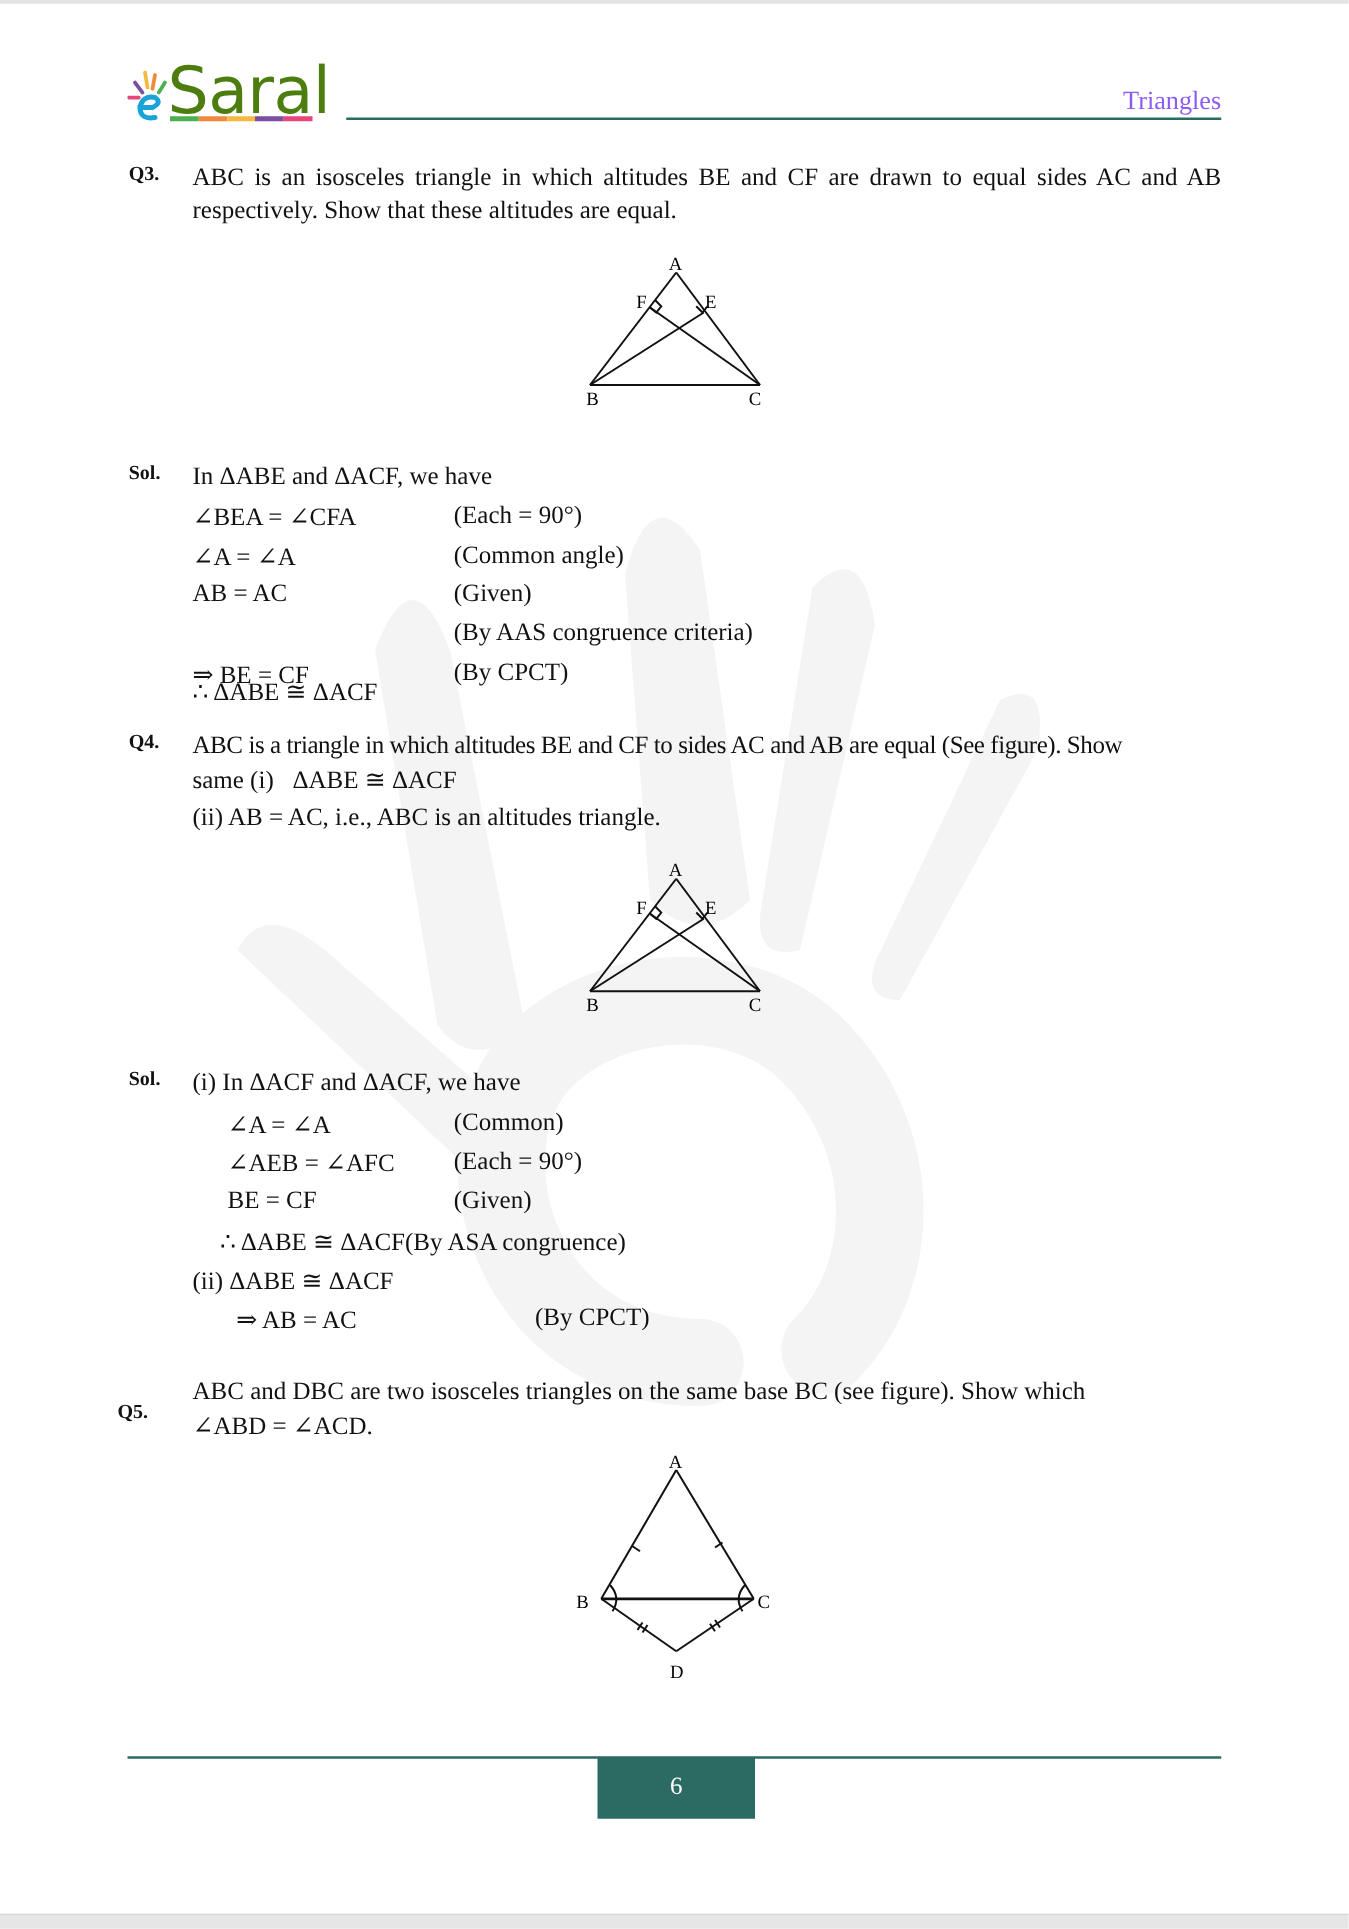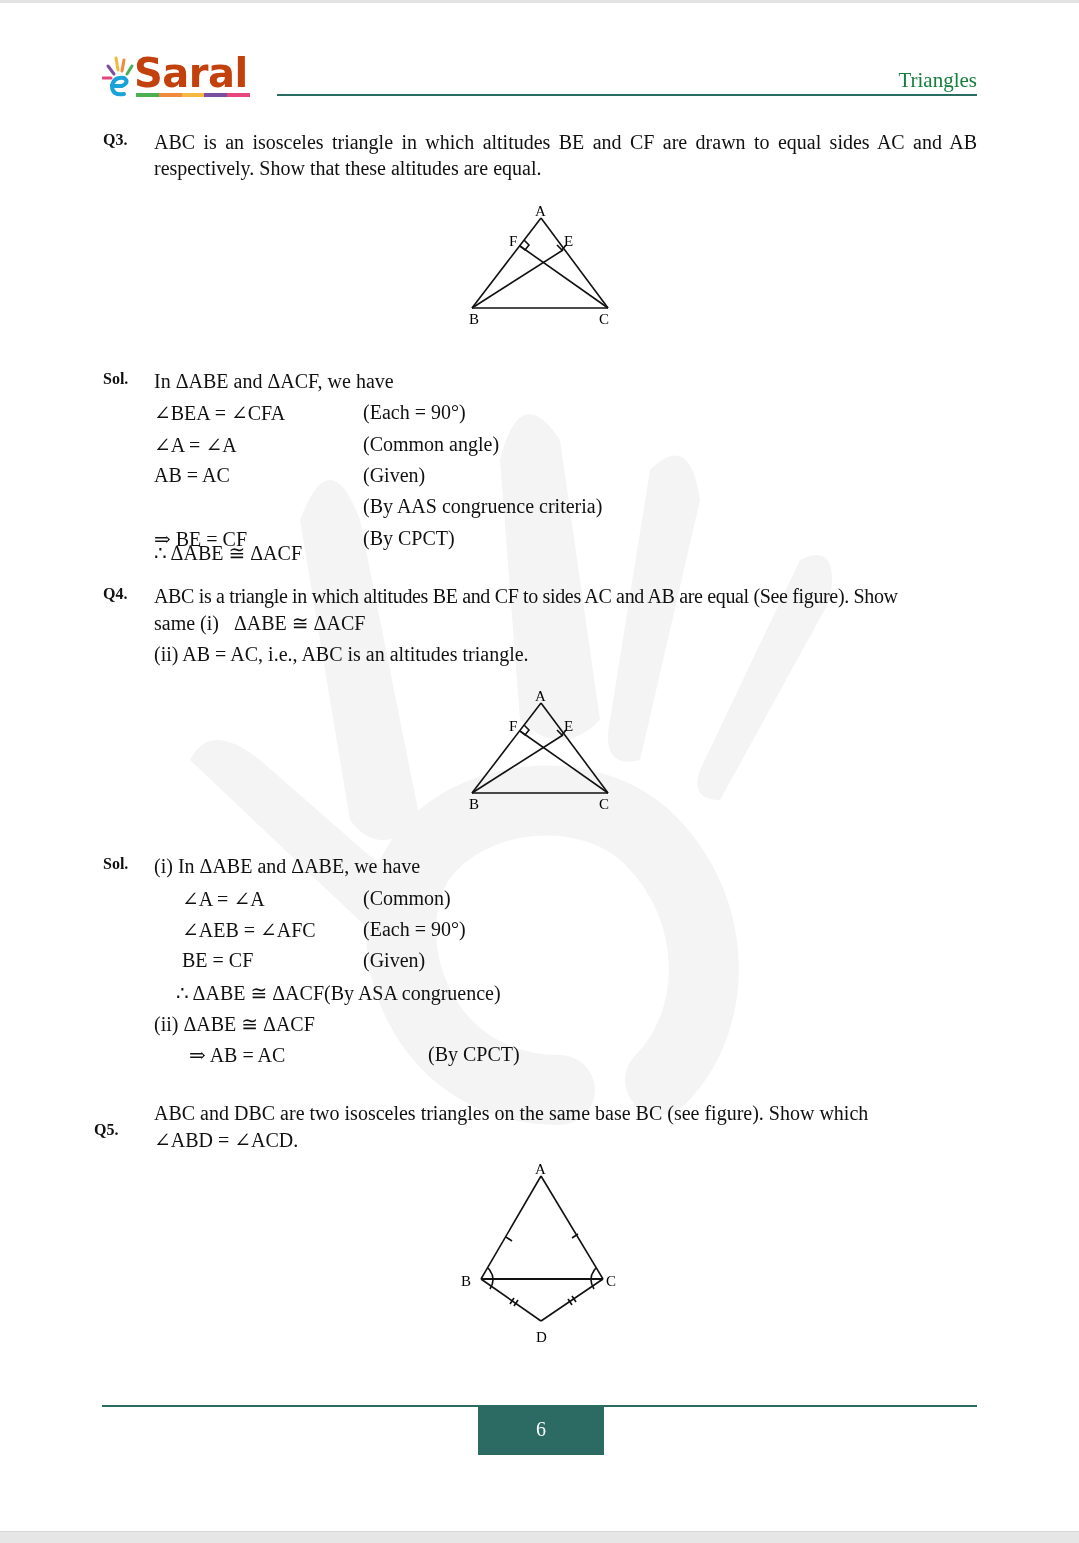--- a/index.html
+++ b/index.html
@@ -11,27 +11,27 @@
   }
   .topbar { position: absolute; left: 0; top: 0; width: 1079px; height: 3px; background: #e3e3e3; }
   .bottombar { position: absolute; left: 0; top: 1531px; width: 1079px; height: 12px; background: #e6e6e6; border-top: 1px solid #d8d8d8; }
 
   .watermark { position: absolute; left: 0; top: 0; width: 1079px; height: 1543px; pointer-events: none; }
 
   .logo { position: absolute; left: 102px; top: 50px; width: 150px; height: 50px; }
   .logo-text {
     position: absolute; left: 32px; top: 0px;
     font-family: "DejaVu Sans", "Liberation Sans", sans-serif;
-    font-weight: bold; font-size: 40px; color: #c2410c; letter-spacing: -0.5px; line-height: 46px;
+    font-weight: normal; font-size: 52px; color: #4d7c0f; letter-spacing: -0.5px; line-height: 46px;
   }
   .logo-bar { position: absolute; left: 34px; top: 43px; height: 4px; width: 114px; display: flex; }
   .logo-bar span { flex: 1; height: 4px; }
 
   .header-line { position: absolute; left: 277px; top: 94px; width: 700px; height: 2px; background: #2a6b62; }
-  .chapter-title { position: absolute; right: 102px; top: 68px; font-size: 21px; color: #15803d; }
+  .chapter-title { position: absolute; right: 102px; top: 68px; font-size: 21px; color: #8b5cf6; }
 
   .qlabel { position: absolute; font-weight: bold; font-size: 16px; }
   .para { position: absolute; font-size: 20px; line-height: 26px; }
   .justify { text-align: justify; text-align-last: left; }
   .line { position: absolute; font-size: 20px; white-space: nowrap; }
 
   .page-footer-line { position: absolute; left: 102px; top: 1405px; width: 875px; height: 2px; background: #2a6b62; }
   .page-num-box {
     position: absolute; left: 478px; top: 1406px; width: 126px; height: 49px; background: #2b6b63;
     color: #fff; font-size: 20px; text-align: center; line-height: 46px;
@@ -125,21 +125,21 @@
     <polyline points="97,45 102,50 106,45"></polyline>
   </g>
   <text x="75" y="16" font-size="15">A</text>
   <text x="49" y="46" font-size="15">F</text>
   <text x="104" y="46" font-size="15">E</text>
   <text x="9" y="124" font-size="15">B</text>
   <text x="139" y="124" font-size="15">C</text>
 </svg>
 
 <div class="qlabel" style="left:103px;top:855px;">Sol.</div>
-<div class="line" style="left:154px;top:855px;">(i) In ΔABE and ΔABE, we have</div>
+<div class="line" style="left:154px;top:855px;">(i) In ΔACF and ΔACF, we have</div>
 
 <div class="line" style="left:182px;top:887px;">∠A = ∠A</div>
 <div class="line" style="left:363px;top:887px;">(Common)</div>
 <div class="line" style="left:182px;top:918px;">∠AEB = ∠AFC</div>
 <div class="line" style="left:363px;top:918px;">(Each = 90°)</div>
 <div class="line" style="left:182px;top:949px;">BE = CF</div>
 <div class="line" style="left:363px;top:949px;">(Given)</div>
 <div class="line" style="left:176px;top:981px;">∴ ΔABE ≅ ΔACF(By ASA congruence)</div>
 <div class="line" style="left:154px;top:1012px;">(ii) ΔABE ≅ ΔACF</div>
 <div class="line" style="left:189px;top:1043px;">⇒ AB = AC</div>

